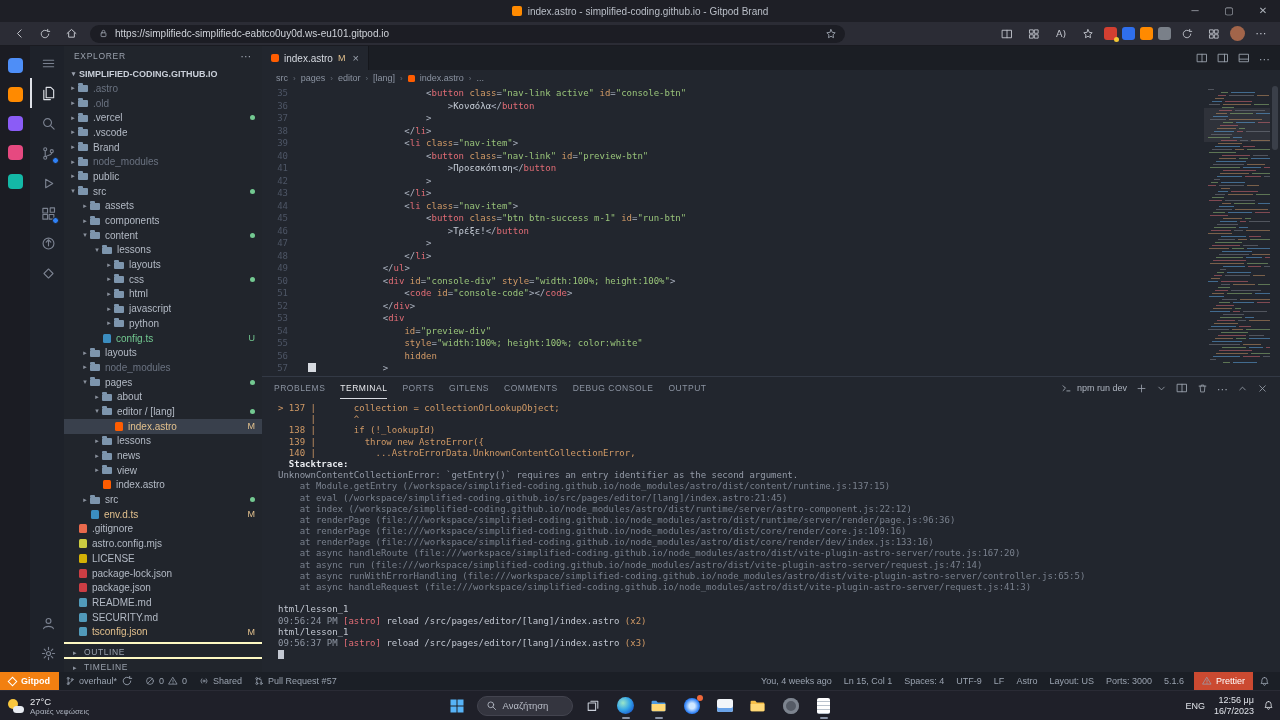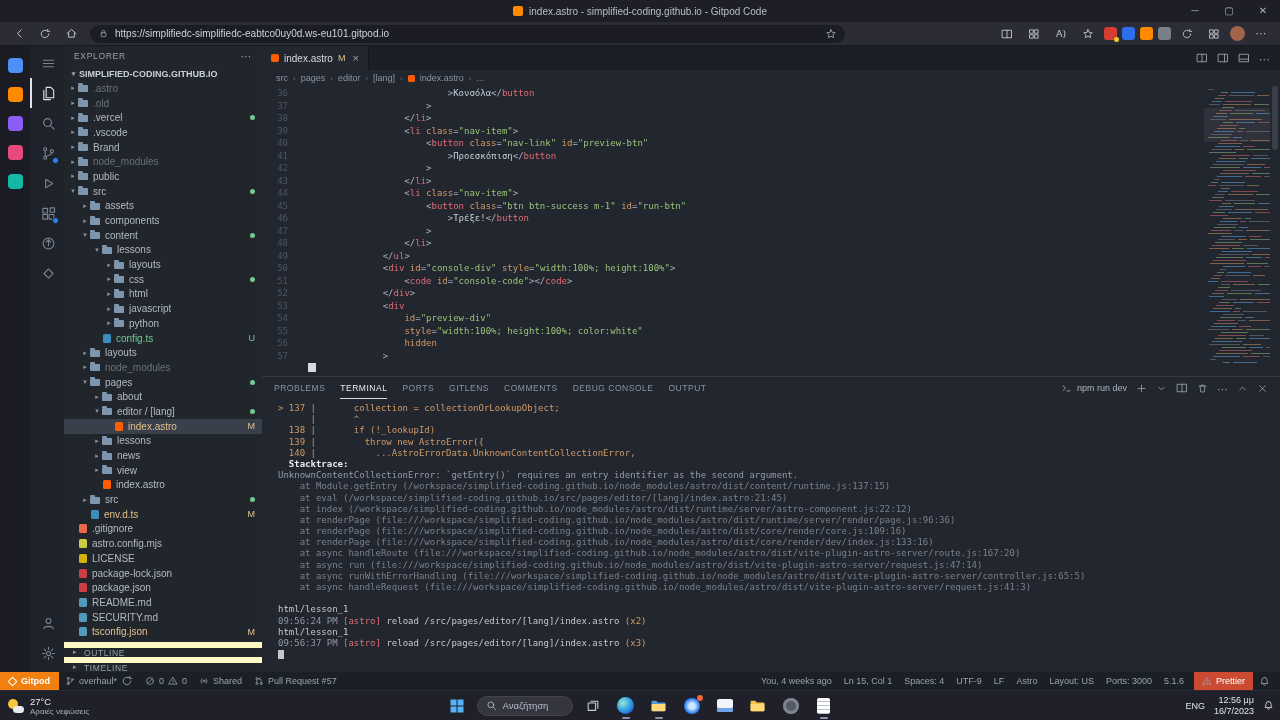--- a/index.html
+++ b/index.html
@@ -52,21 +52,21 @@
   .ficon.folder{width:10px;height:7px;background:#7d95ad;border-radius:1px;position:relative;margin-top:1px}
   .ficon.folder::before{content:"";position:absolute;top:-2px;left:0;width:5px;height:2px;background:#7d95ad;border-radius:1px 1px 0 0}
   .ficon.file{width:8px;height:9px;border-radius:1.5px;margin-left:1px}
   .f-ts{background:#3b8dc0}.f-astro{background:#ff5d01}.f-js{background:#cbcb41}.f-npm{background:#cc3e44}.f-md{background:#519aba}.f-license{background:#d4b106}.f-git{background:#e8694c}.f-tsconfig{background:#519aba}
   .tlabel{white-space:nowrap;overflow:hidden}
   .tlabel.dim{color:#6a7280}.tlabel.mod{color:#e2c08d}.tlabel.unt{color:#73c991}
   .badge-dot{margin-left:auto;width:5px;height:5px;border-radius:50%;background:#73c991;flex:none}
   .badge-letter{margin-left:auto;font-size:9px;color:#e2c08d;flex:none}
   .badge-letter.u{color:#73c991}
   .sections{flex:none}
-  .sec{height:15px;border-top:6px solid #fef9c3;display:flex;align-items:flex-start;font-size:8.5px;letter-spacing:.07em;color:#9aa1ad;padding-left:6px;gap:4px}
+  .sec{height:15px;border-top:2px solid #fef9c3;display:flex;align-items:flex-end;font-size:8.5px;letter-spacing:.07em;color:#9aa1ad;padding-left:6px;gap:4px}
   .sec .chev{font-size:7px}
 
   
   .editor-col{flex:1;display:flex;flex-direction:column;min-width:0}
   .tabbar{height:24px;background:#1b1e24;display:flex;align-items:stretch;flex:none}
   .tab{display:flex;align-items:center;gap:5px;padding:0 9px;background:#22262e;color:#d5d9e0;font-size:10px;border-right:1px solid #15171c}
   .astro-chip{width:8px;height:8px;background:#ff5d01;border-radius:2px}
   .tab-badge{color:#e2c08d;font-size:9px}
   .tab-close{color:#9aa1ad;font-size:11px;margin-left:2px}
   .tab-actions{margin-left:auto;display:flex;align-items:center;gap:9px;padding-right:10px;color:#9aa1ad}
@@ -128,21 +128,21 @@
   .app-settings i{display:block;width:16px;height:16px;border-radius:50%;background:#555b66;box-shadow:inset 0 0 0 3px #7d848f}
   .app-notepad i{display:block;width:13px;height:16px;border-radius:2px;background:repeating-linear-gradient(#fff,#fff 3px,#b9c2cc 3px,#b9c2cc 4px)}
   .tray{position:absolute;right:6px;display:flex;align-items:center;gap:9px;color:#dfe2e8;font-size:9px}
   .tray .clock{text-align:right;line-height:1.2}
 </style>
 </head>
 <body>
 
 <div class="titlebar">
   <span class="favicon"></span>
-  <span class="tab-title">index.astro - simplified-coding.github.io - Gitpod Code</span>
+  <span class="tab-title">index.astro - simplified-coding.github.io - Gitpod Brand</span>
   <div class="win-controls">
     <span>─</span>
     <span>▢</span>
     <span>✕</span>
   </div>
 </div>
 
 <div class="toolbar">
   <span class="nav-icon" id="ic-back">
       <svg viewBox="0 0 16 16" width="13" height="13" fill="none" stroke="currentColor" stroke-width="1.2" stroke-linecap="round" stroke-linejoin="round">
@@ -563,20 +563,24 @@
         <span class="crumb-sep">›</span>
         <span class="crumb">[lang]</span>
         <span class="crumb-sep">›</span>
         <span class="crumb-chip"></span>
         <span class="crumb">index.astro</span>
         <span class="crumb-sep">›</span>
         <span class="crumb">...</span>
       </div>
     <div class="editor-body">
       <div class="code-area" id="code-lines">
+          <div class="code-line">
+            <span class="ln">35</span>
+            <span class="lc"><span class="tk-p">                        &lt;</span><span class="tk-t">button</span><span class="tk-p"> </span><span class="tk-a">class</span><span class="tk-p">=</span><span class="tk-s">"nav-link active"</span><span class="tk-p"> </span><span class="tk-a">id</span><span class="tk-p">=</span><span class="tk-s">"console-btn"</span></span>
+          </div>
           <div class="code-line">
             <span class="ln">36</span>
             <span class="lc"><span class="tk-p">                            &gt;</span><span class="tk-x">Κονσόλα</span><span class="tk-p">&lt;/</span><span class="tk-t">button</span></span>
           </div>
           <div class="code-line">
             <span class="ln">37</span>
             <span class="lc"><span class="tk-p">                        &gt;</span></span>
           </div>
           <div class="code-line">
             <span class="ln">38</span>

